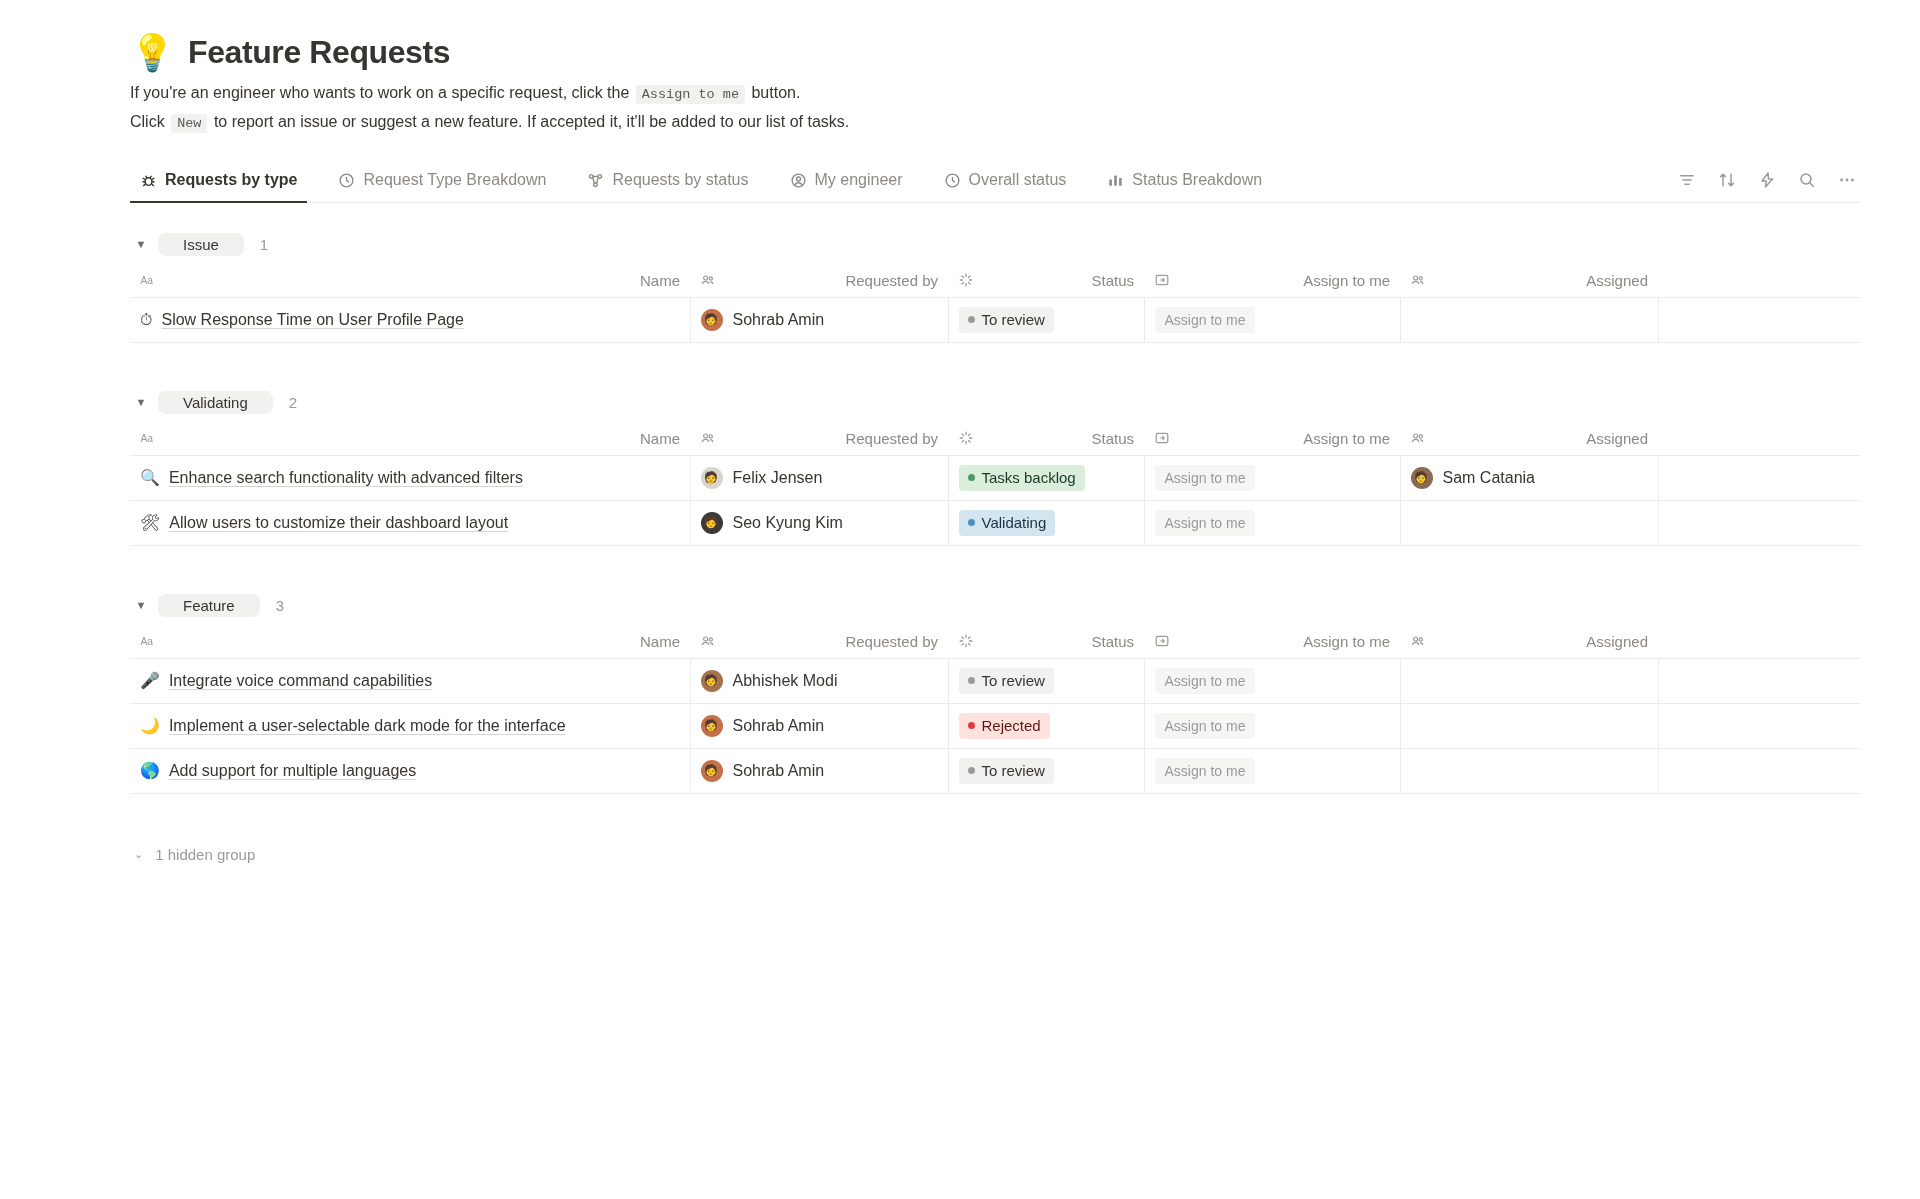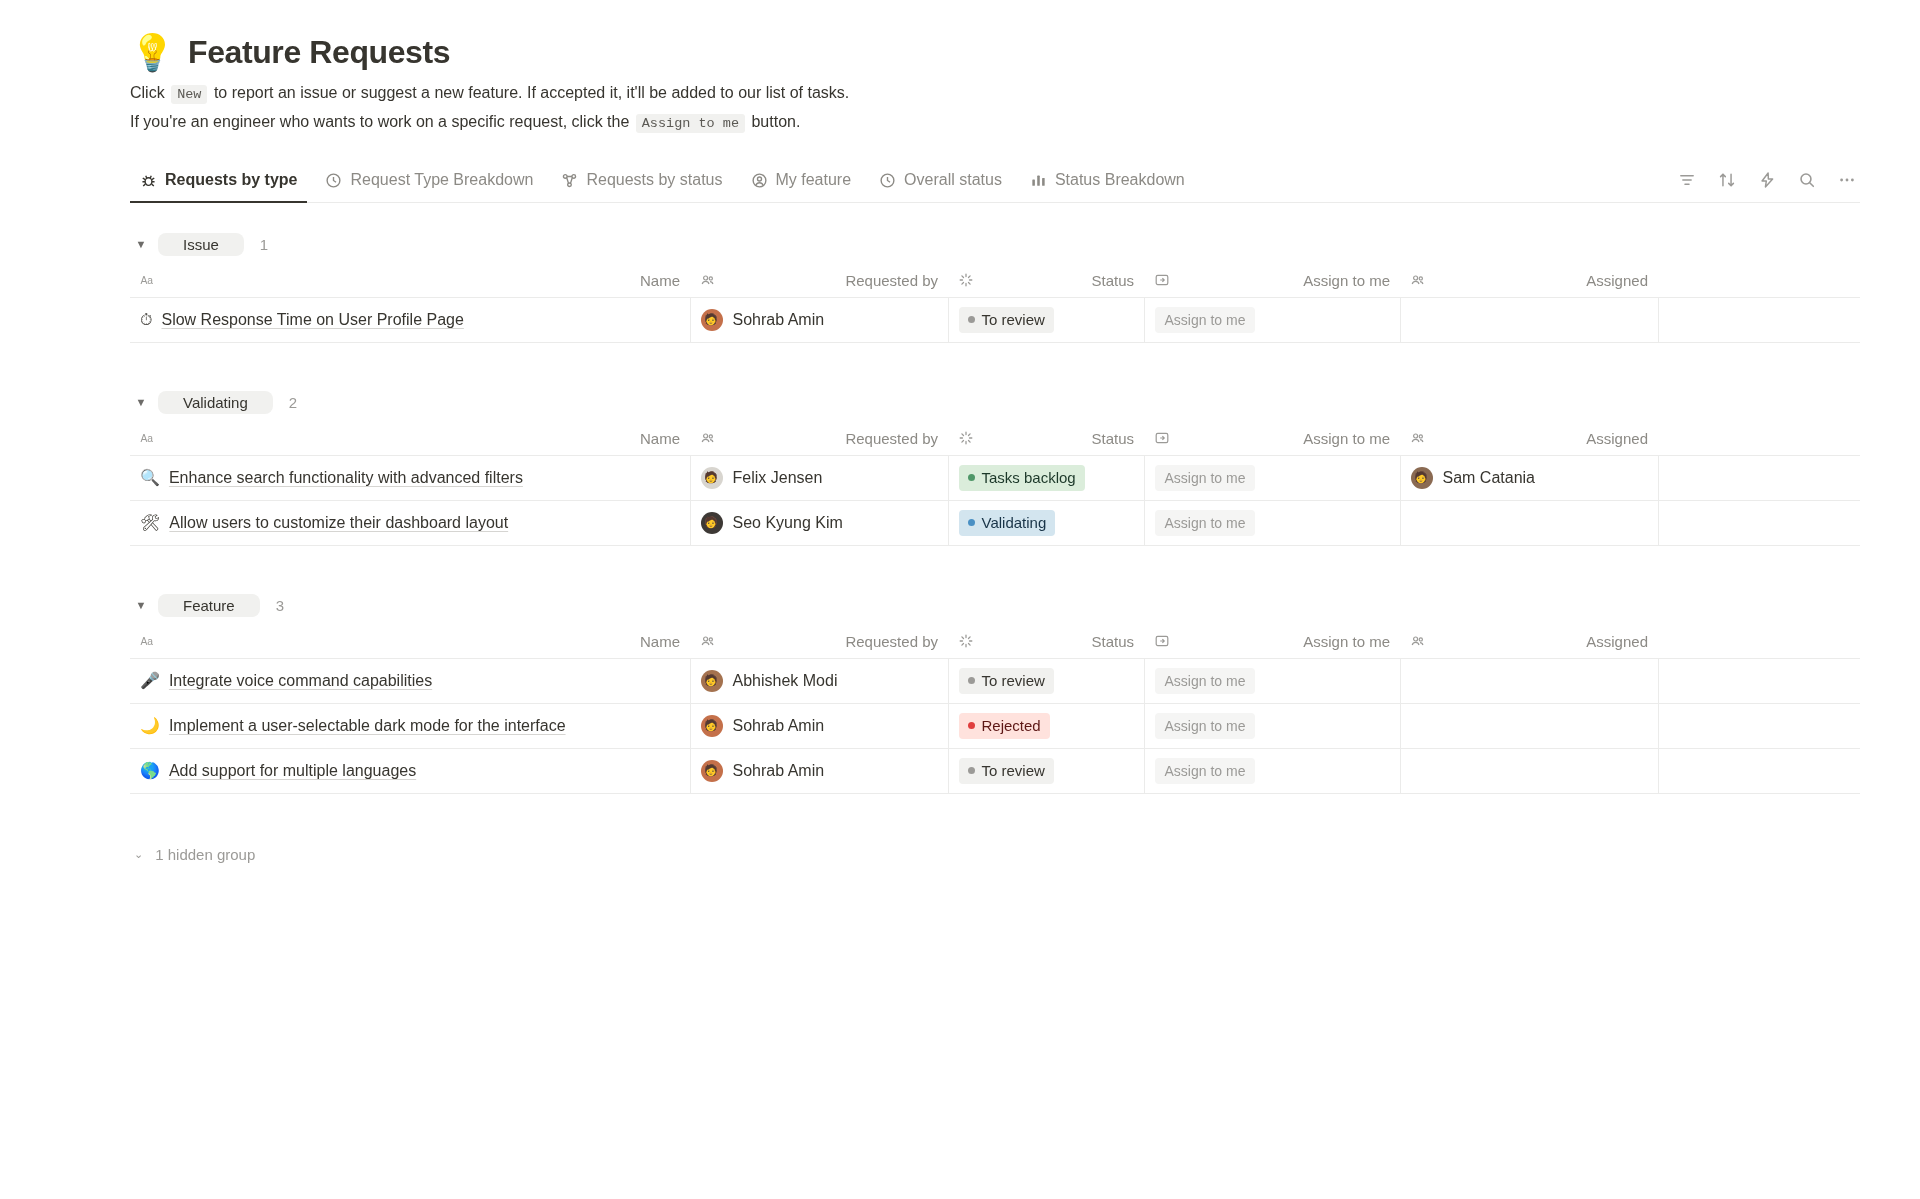--- a/index.html
+++ b/index.html
@@ -67,21 +67,21 @@
     display: flex;
     align-items: center;
     margin-top: 24px;
     border-bottom: 1px solid #ebebea;
     height: 44px;
     position: relative;
   }
   .tabs {
     display: flex;
     align-items: center;
-    gap: 8px;
+    gap: 21px;
     flex: 1;
     height: 100%;
   }
   .tab {
     display: flex;
     align-items: center;
     gap: 8px;
     height: 100%;
     padding: 0 10px;
     font-size: 16px;
@@ -256,28 +256,28 @@
 
 <div class="page">
   <div class="content">
 
     <div class="title-row">
       <span class="title-icon">💡</span>
       <h1 class="page-title">Feature Requests</h1>
     </div>
 
     <div class="desc">
+      <span>If you're an engineer who wants to work on a specific request, click the</span>
+      <span class="codechip">Assign to me</span>
+      <span>button.</span>
+    </div>
+    <div class="desc">
       <span>Click</span>
       <span class="codechip">New</span>
       <span>to report an issue or suggest a new feature. If accepted it, it'll be added to our list of tasks.</span>
-    </div>
-    <div class="desc">
-      <span>If you're an engineer who wants to work on a specific request, click the</span>
-      <span class="codechip">Assign to me</span>
-      <span>button.</span>
     </div>
 
     <div class="tabbar">
       <div class="tabs">
 
         <div class="tab active">
           <span class="ic">
             <svg width="17" height="17" viewBox="0 0 16 16" fill="none" stroke="#37352f" stroke-width="1.3">
               <ellipse cx="8" cy="9" rx="3.2" ry="3.6"></ellipse>
               <path d="M4.8 7.2L2.6 5.6M11.2 7.2l2.2-1.6M4.8 9.2H2.3M11.2 9.2h2.5M5 11.4l-2 1.8M11 11.4l2 1.8"></path>
@@ -310,21 +310,21 @@
         </div>
 
         <div class="tab">
           <span class="ic">
             <svg width="17" height="17" viewBox="0 0 16 16" fill="none" stroke="#8c8a85" stroke-width="1.3">
               <circle cx="8" cy="8" r="6"></circle>
                 <circle cx="8" cy="6.6" r="1.9"></circle>
               <path d="M4.6 12.6c.6-1.7 1.9-2.5 3.4-2.5s2.8.8 3.4 2.5"></path>
             </svg>
           </span>
-          <span>My feature</span>
+          <span>My engineer</span>
         </div>
 
         <div class="tab">
           <span class="ic">
             <svg width="17" height="17" viewBox="0 0 16 16" fill="none" stroke="#8c8a85" stroke-width="1.3">
               <circle cx="8" cy="8" r="6"></circle>
                 <path d="M8 4.6V8l2.4 1.6"></path>
             </svg>
           </span>
           <span>Overall status</span>

